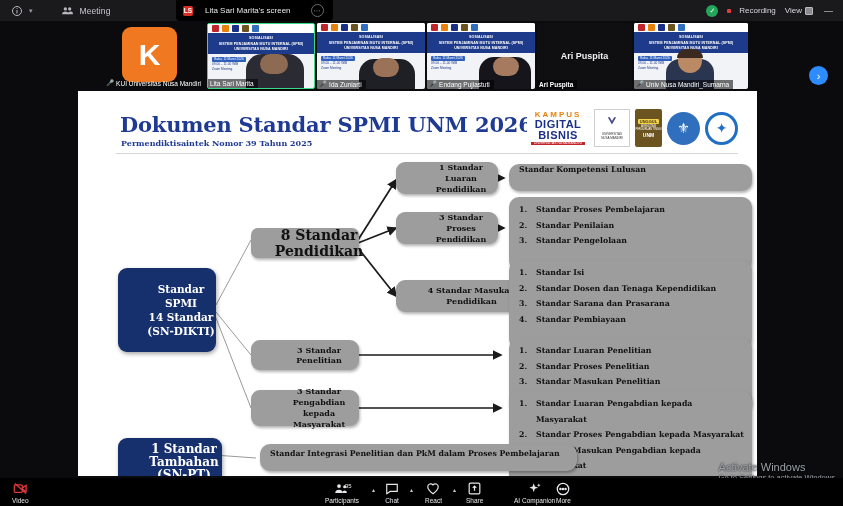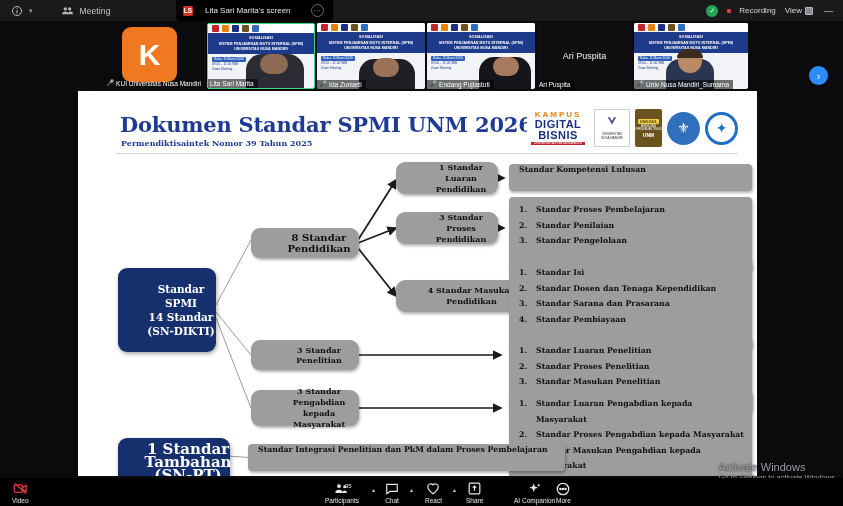--- a/index.html
+++ b/index.html
@@ -65,21 +65,21 @@
              text-align:center; line-height:5.5px; padding:3px 4px; letter-spacing:.1px; }
   .sl-info { position:absolute; left:4px; top:33px; font-size:3.2px; color:#1e3a8a;
              line-height:5px; }
   .sl-chip { display:inline-block; background:#2e5fbd; color:#fff; border-radius:1px;
              padding:0 2px; }
   .person { position:absolute; bottom:0; border-radius:2px 2px 0 0; }
 
   .t2 { left:207px; width:108px; border:1px solid #39d98a; }
   .t3 { left:317px; width:108px; }
   .t4 { left:427px; width:108px; }
-  .t5 { left:537px; width:95px; background:#0f0f12; }
+  .t5 { left:537px; width:95px; background:#0f0f12;font-weight:bold; }
   .t5 .centname { position:absolute; inset:0; display:flex; align-items:center;
                   justify-content:center; color:#f0f0f3; font-size:9px; }
   .t6 { left:634px; width:114px; }
 
   .arrow-next { position:absolute; right:15px; top:45px; width:19px; height:19px;
                 border-radius:50%; background:#2d8cff; color:#fff; font-size:11px;
                 display:flex; align-items:center; justify-content:center; }
 
   
   .slide { position:absolute; left:78px; top:91px; width:679px; height:385px;
@@ -118,21 +118,21 @@
   .c-mer { background:#fff; border:3px solid #1f6fc4; color:#1f6fc4; }
 
   .divider { position:absolute; left:20px; right:18px; top:53px; height:1px; background:#d4d4d4; }
 
   
   .node { position:absolute; border-radius:9px; display:flex; align-items:center;
           justify-content:center; text-align:center;
           font-family:"DejaVu Serif", serif; font-weight:bold;padding-left:28px; }
   .blue { background:#16306e; color:#fff; box-shadow:1px 2px 4px rgba(0,0,0,.35); }
   .grey { background:#9d9d9d; color:#111; box-shadow:1px 2px 3px rgba(0,0,0,.3); }
-  .listbox { position:absolute; background:#9d9d9d; border-radius:4px;
+  .listbox { position:absolute; background:#9d9d9d; border-radius:10px;
              box-shadow:1px 2px 3px rgba(0,0,0,.3); padding:5px 8px 22px 10px;
              font-family:"DejaVu Serif", serif; font-weight:bold; font-size:7.8px;
              color:#111; }
   .listbox ol { list-style:none; }
   .listbox li { display:flex; gap:7px; line-height:15.5px; }
   .listbox li .num { width:10px; }
   .plain { font-family:"DejaVu Serif", serif; font-weight:bold; font-size:7.8px; color:#111; }
 
   svg.wires { position:absolute; left:0; top:0; width:660px; height:375px;
               pointer-events:none; }
@@ -387,21 +387,21 @@
       </svg>
 
       <div class="node blue" style="left:22px; top:168px; width:98px; height:84px; font-size:10.5px; line-height:14px;">
         <div>
           <span>Standar SPMI</span><br>
           <span>14 Standar</span><br>
           <span>(SN-DIKTI)</span>
         </div>
       </div>
 
-      <div class="node grey" style="left:155px; top:128px; width:108px; height:30px; font-size:10px;">
+      <div class="node grey" style="left:155px; top:128px; width:108px; height:30px; font-size:14px;border-radius:7px;">
         <span>8 Standar Pendidikan</span>
       </div>
       <div class="node grey" style="left:155px; top:240px; width:108px; height:30px; font-size:8px;">
         <span>3 Standar Penelitian</span>
       </div>
       <div class="node grey" style="left:155px; top:290px; width:108px; height:36px; font-size:8px; line-height:11px;">
         <span>3 Standar Pengabdian kepada Masyarakat</span>
       </div>
 
       <div class="node grey" style="left:300px; top:62px; width:102px; height:32px; font-size:8px; line-height:11px;">
@@ -483,28 +483,28 @@
               <span class="num">2.</span>
               <span>Standar Proses Pengabdian kepada Masyarakat</span>
             </li>
           <li>
               <span class="num">3.</span>
               <span>Standar Masukan Pengabdian kepada Masyarakat</span>
             </li>
         </ol>
       </div>
 
-      <div class="node blue" style="left:22px; top:338px; width:112px; height:48px; font-size:15px; line-height:13px;">
+      <div class="node blue" style="left:22px; top:338px; width:104px; height:48px; font-size:12px; line-height:13px;">
         <div>
           <span>1 Standar</span><br>
           <span>Tambahan</span><br>
           <span>(SN-PT)</span>
         </div>
       </div>
-      <div class="listbox" style="left:152px; top:344px; width:317px; height:18px; display:flex; align-items:center;">
+      <div class="listbox" style="left:164px; top:344px; width:317px; height:18px; display:flex; ">
         <span class="plain">Standar Integrasi Penelitian dan PkM dalam Proses Pembelajaran</span>
       </div>
 
     </div>
   </div>
 
   <div class="wm">
     <div class="wm1">Activate Windows</div>
     <div class="wm2">Go to Settings to activate Windows.</div>
   </div>

